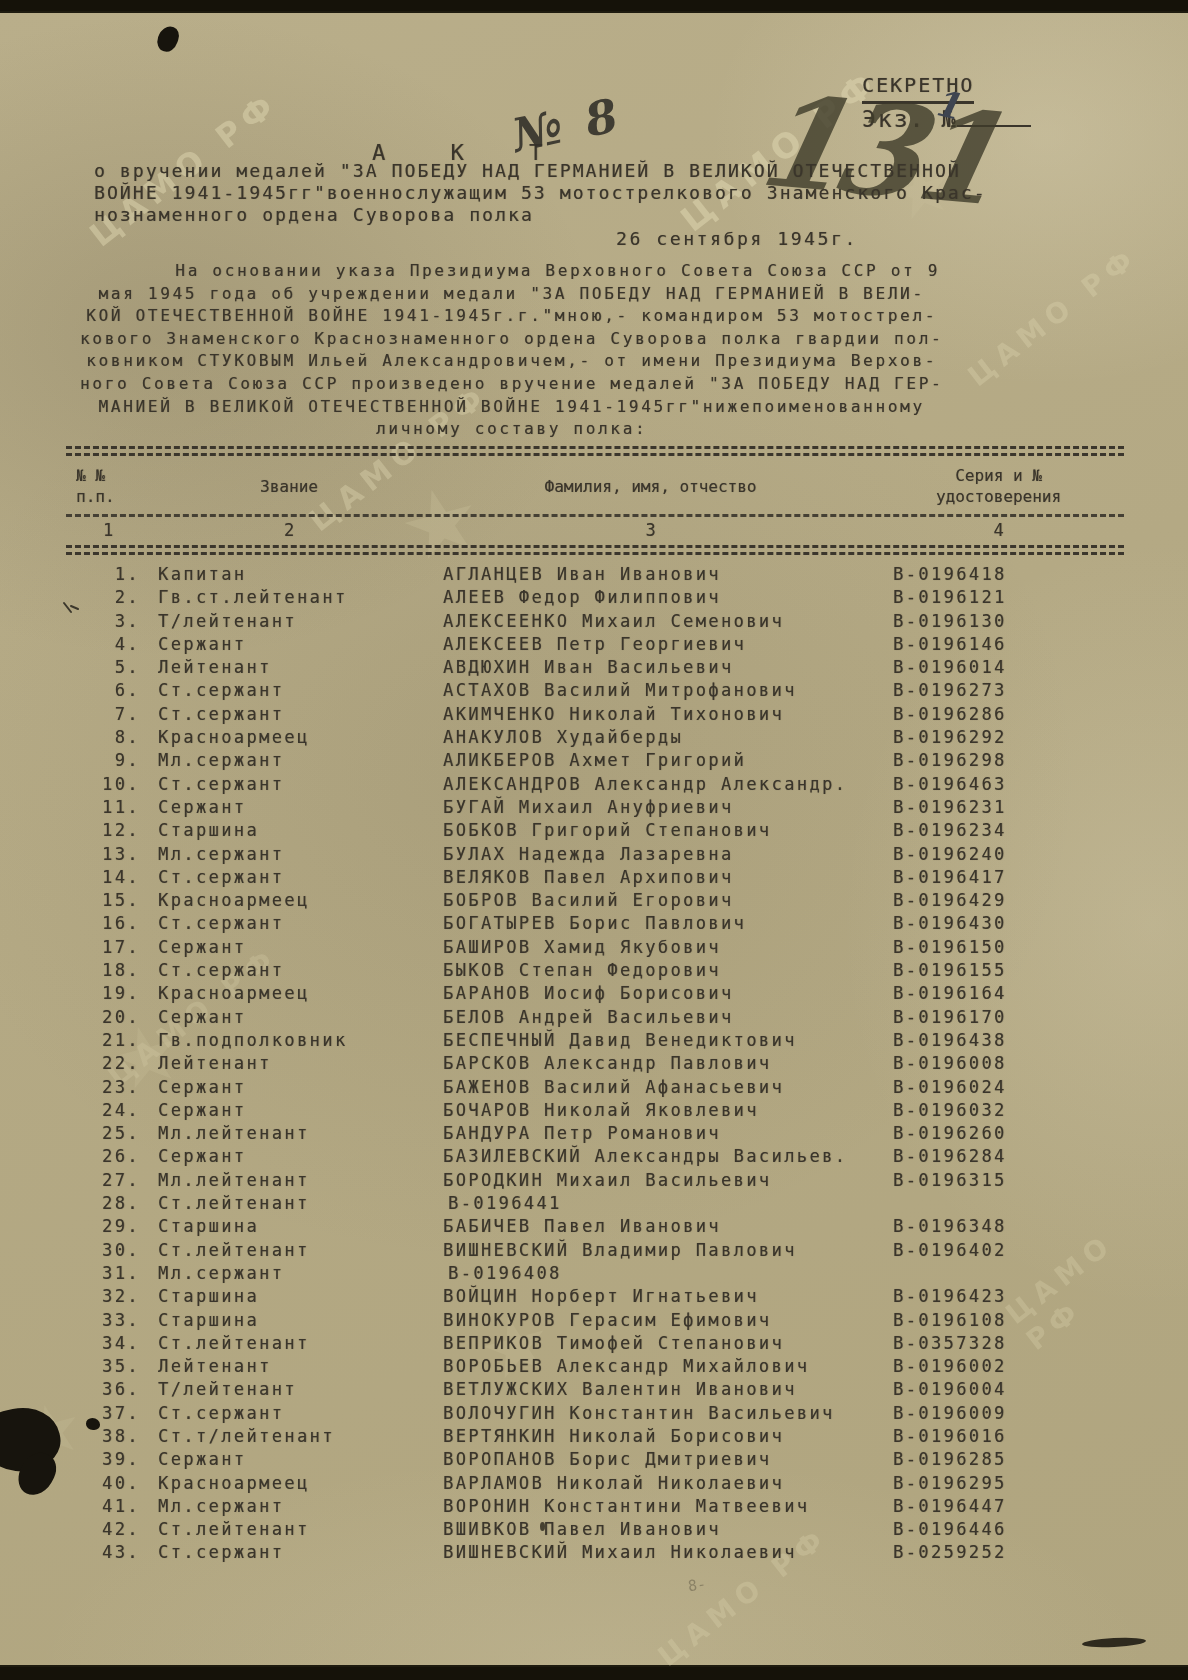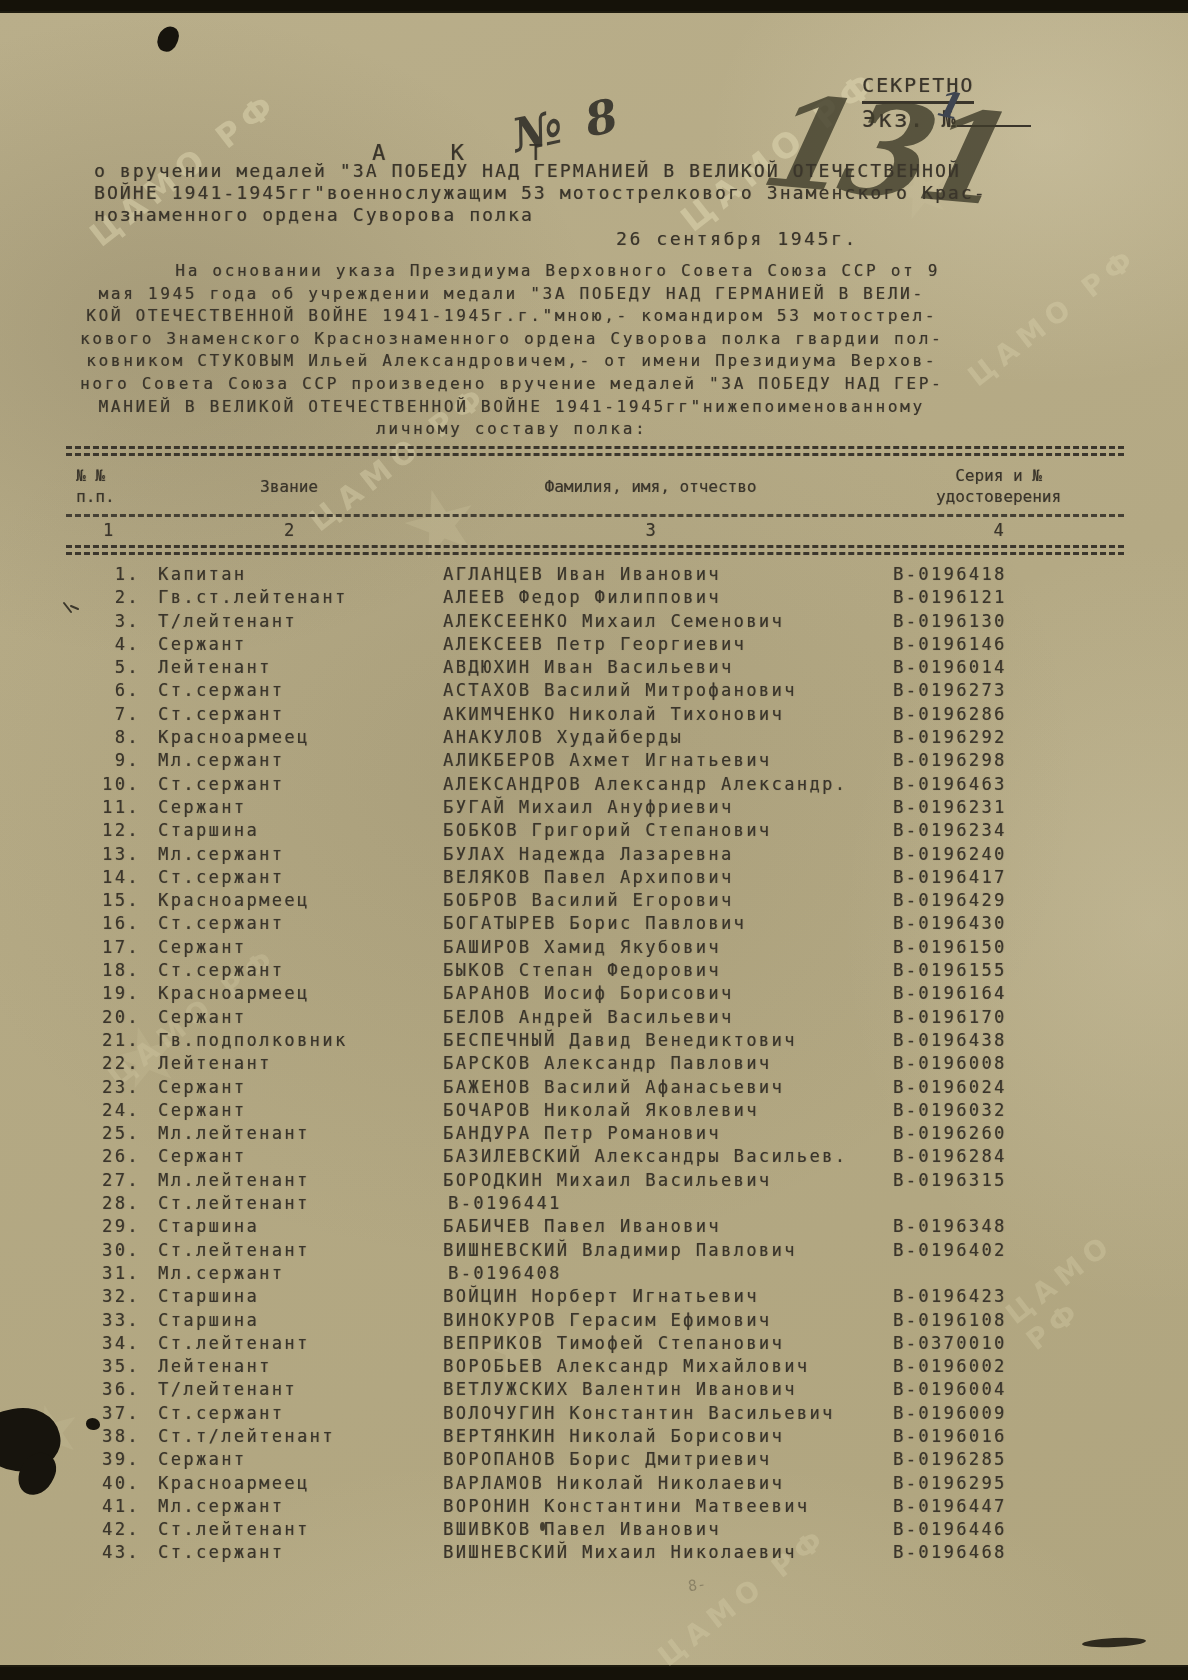--- a/index.html
+++ b/index.html
@@ -188,21 +188,21 @@
       </div>
         <div class="row" style="">
         <div class="c-num">8.</div>
         <div class="c-rank">Красноармеец</div>
         <div class="c-name">АНАКУЛОВ Худайберды</div>
         <div class="c-id">В-0196292</div>
       </div>
         <div class="row" style="">
         <div class="c-num">9.</div>
         <div class="c-rank">Мл.сержант</div>
-        <div class="c-name">АЛИКБЕРОВ Ахмет Игнатьевич</div>
+        <div class="c-name">АЛИКБЕРОВ Ахмет Григорий</div>
         <div class="c-id">В-0196298</div>
       </div>
         <div class="row" style="">
         <div class="c-num">10.</div>
         <div class="c-rank">Ст.сержант</div>
         <div class="c-name">АЛЕКСАНДРОВ Александр Александр.</div>
         <div class="c-id">В-0196463</div>
       </div>
         <div class="row" style="">
         <div class="c-num">11.</div>
@@ -337,21 +337,21 @@
         <div class="row" style="">
         <div class="c-num">33.</div>
         <div class="c-rank">Старшина</div>
         <div class="c-name">ВИНОКУРОВ Герасим Ефимович</div>
         <div class="c-id">В-0196108</div>
       </div>
         <div class="row" style="">
         <div class="c-num">34.</div>
         <div class="c-rank">Ст.лейтенант</div>
         <div class="c-name">ВЕПРИКОВ Тимофей Степанович</div>
-        <div class="c-id">В-0370010</div>
+        <div class="c-id">В-0357328</div>
       </div>
         <div class="row" style="">
         <div class="c-num">35.</div>
         <div class="c-rank">Лейтенант</div>
         <div class="c-name">ВОРОБЬЕВ Александр Михайлович</div>
         <div class="c-id">В-0196002</div>
       </div>
         <div class="row" style="">
         <div class="c-num">36.</div>
         <div class="c-rank">Т/лейтенант</div>
@@ -391,21 +391,21 @@
         <div class="row" style="">
         <div class="c-num">42.</div>
         <div class="c-rank">Ст.лейтенант</div>
         <div class="c-name">ВШИВКОВ Павел Иванович</div>
         <div class="c-id">В-0196446</div>
       </div>
         <div class="row" style="">
         <div class="c-num">43.</div>
         <div class="c-rank">Ст.сержант</div>
         <div class="c-name">ВИШНЕВСКИЙ Михаил Николаевич</div>
-        <div class="c-id">В-0196468</div>
+        <div class="c-id">В-0259252</div>
       </div>
       </div>
   </div>
 
   <div class="blot b1"></div>
   <div class="blot b2"></div>
   <div class="blot b2b"></div>
   <div class="blot b2c"></div>
   <div class="blot b3"></div>
   <div class="blot b4"></div>

